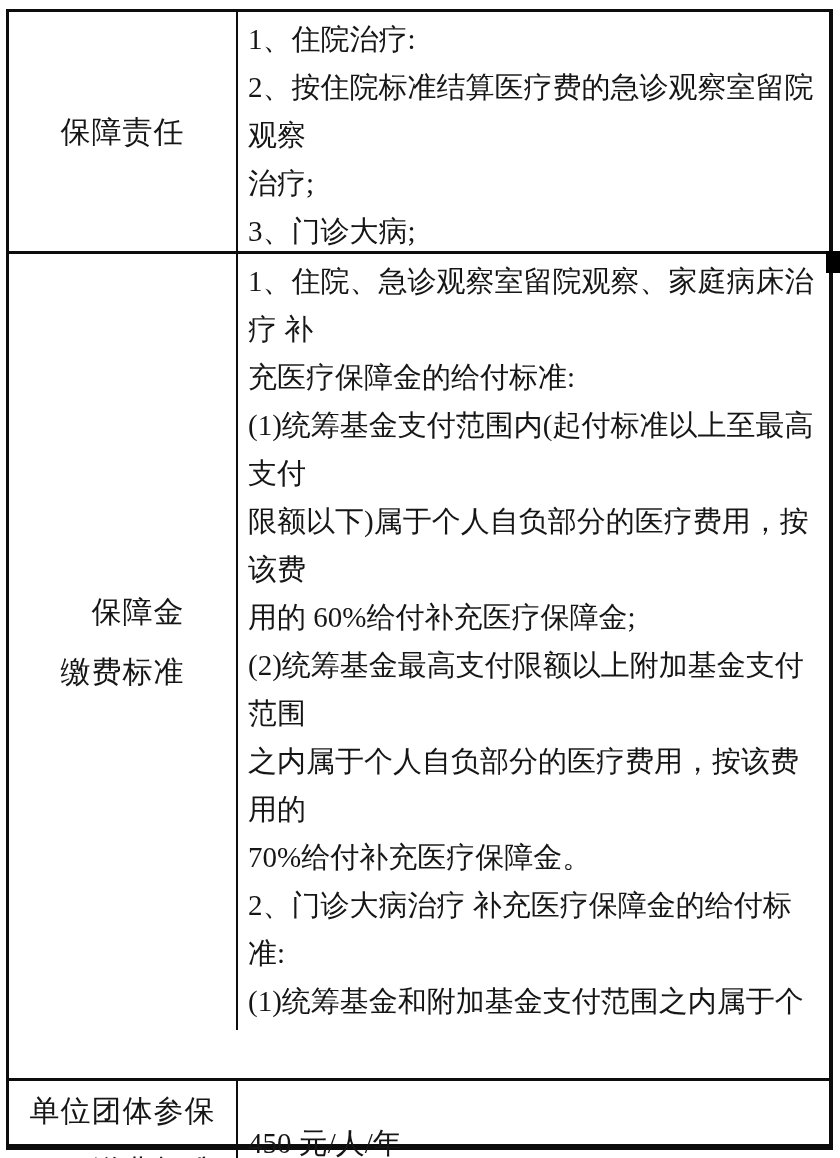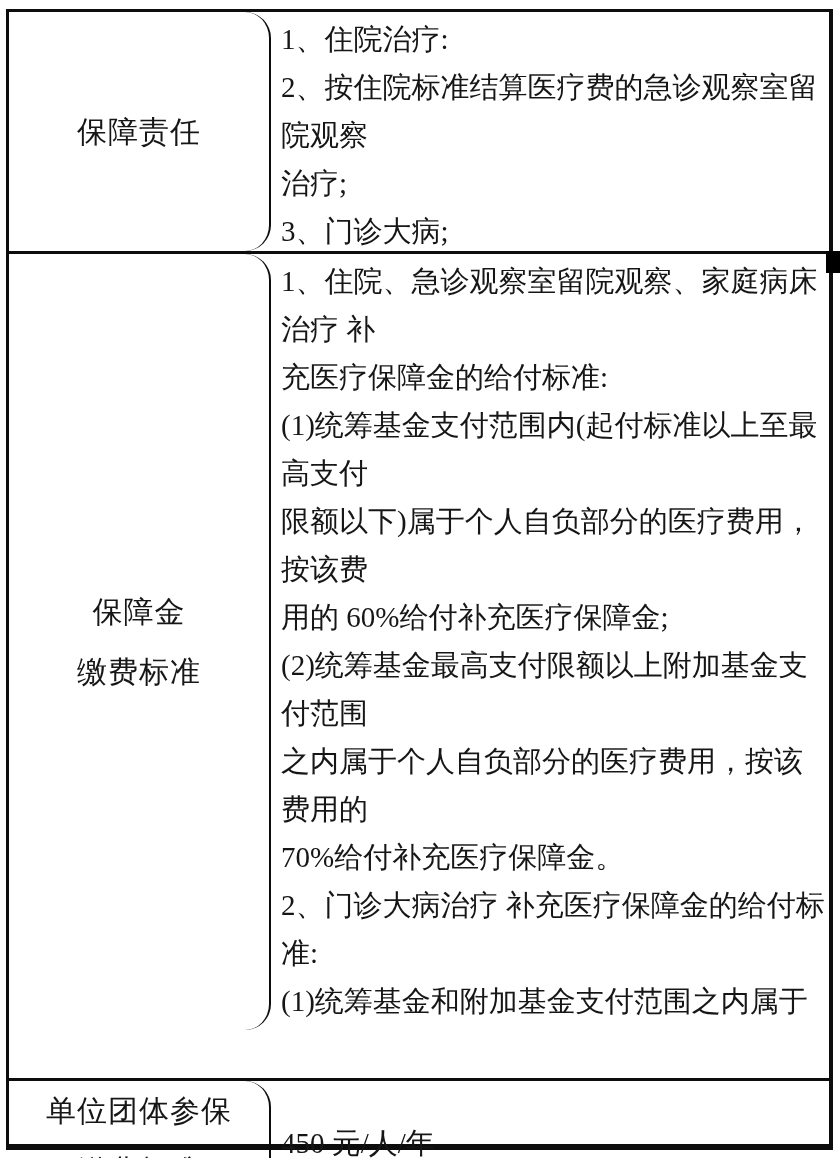--- a/index.html
+++ b/index.html
@@ -36,28 +36,27 @@
   .row + .row {
     border-top: 3px solid #0d0d0d;
   }
   .row-1 { height: 239px; }
   .row-2 { height: 779px; }
   .row-3 { flex: 1; margin-top: 48px; }
   .cell {
     box-sizing: border-box;
   }
   .label-cell {
-    width: 262px;
+    width: 229px;
     border-right: 2px solid #0d0d0d;
     display: flex;
     align-items: center;
     justify-content: center;
-    text-align: center;
+    text-align: right;
     flex-shrink: 0;
-    border-radius: 26px;
   }
   .label-text {
     font-size: 30px;
     line-height: 60px;
     white-space: pre-line;
     letter-spacing: 1px;
   }
   .content-cell {
     flex: 1;
     padding: 3px 4px 0 10px;

